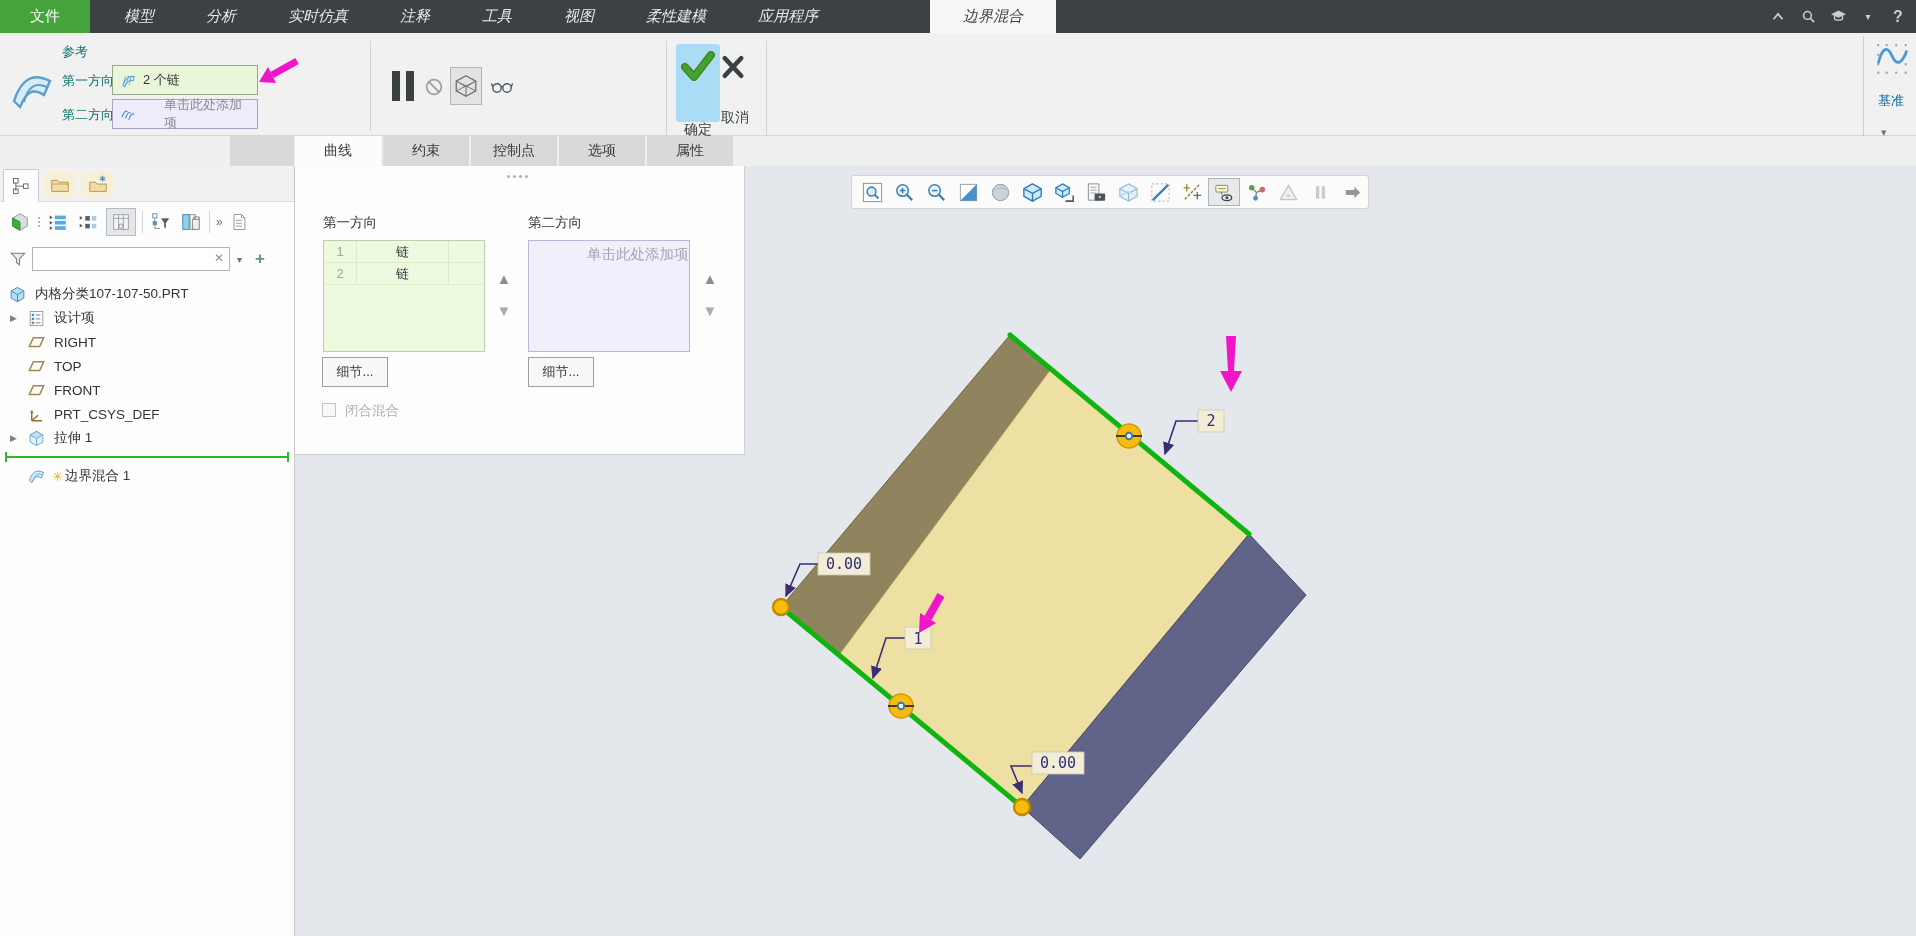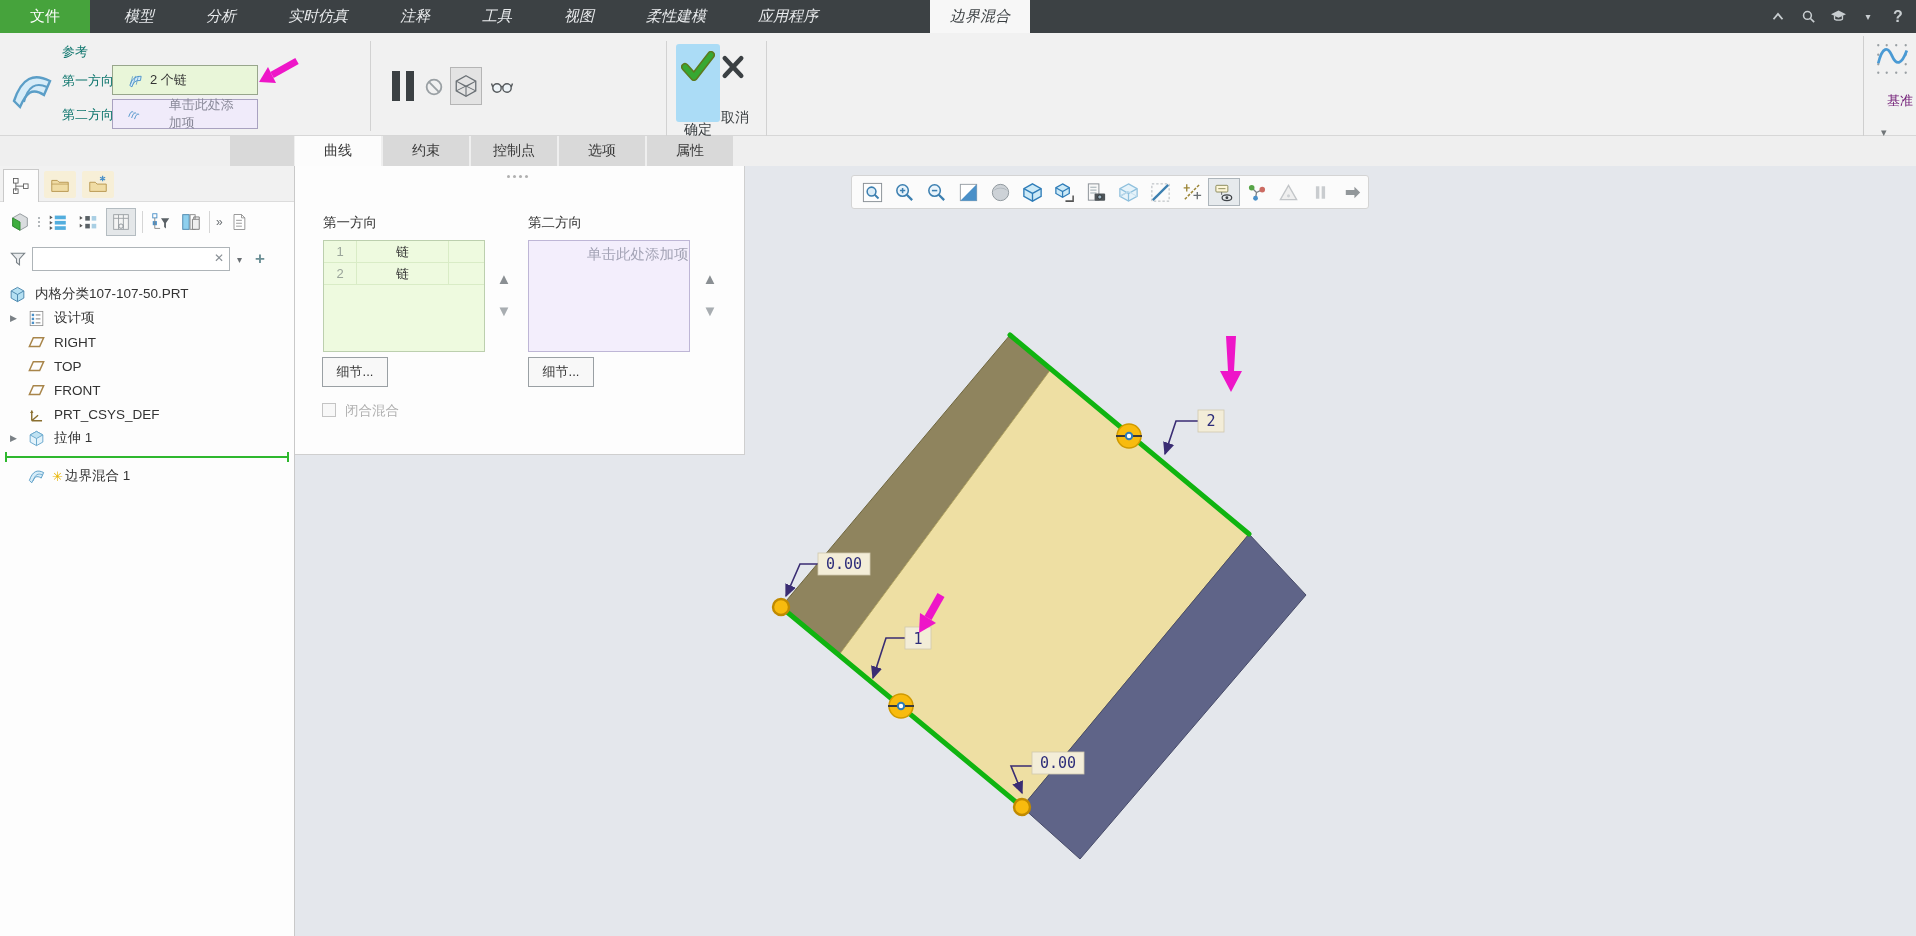--- a/index.html
+++ b/index.html
@@ -5,44 +5,44 @@
   * { margin:0; padding:0; box-sizing:border-box; }
   html,body { width:1916px; height:936px; overflow:hidden; font-family:"Liberation Sans",sans-serif; }
   #app { position:relative; width:1916px; height:936px; background:#e4e7ec; }
   .abs { position:absolute; }
 
   
   .titlebar { position:absolute; left:0; top:0; width:1916px; height:33px; background:#3c4144; display:flex; align-items:stretch; }
   .file-tab { width:90px; background:#46a33c; color:#fff; font-size:15px; display:flex; align-items:center; justify-content:center; }
   .menu-tabs { display:flex; margin-left:8px; }
   .menu-tab { color:#e8eaec; font-size:15px; padding:0 26px; display:flex; align-items:center; cursor:default;font-style:italic; }
-  .active-doc-tab { position:absolute; left:930px; top:0; width:100px; height:33px; background:#f7f7f7; color:#3a3f42; font-style:italic; font-size:15px; display:flex; align-items:center; justify-content:center; }
+  .active-doc-tab { position:absolute; left:930px; top:0; width:126px; height:33px; background:#f7f7f7; color:#3a3f42; font-style:italic; font-size:15px; display:flex; align-items:center; justify-content:center; }
   .tb-icons { position:absolute; right:8px; top:0; height:33px; display:flex; align-items:center; gap:10px; }
   .tb-ic { width:20px; height:20px; display:flex; align-items:center; justify-content:center; color:#c9ced1; font-size:14px; }
 
   
   .ribbon { position:absolute; left:0; top:33px; width:1916px; height:103px; background:#f1f1f1; border-bottom:1px solid #d7d7d7; }
   .rlabel { position:absolute; font-size:13px; color:#0f766e; }
-  .rfield { position:absolute; width:146px; height:30px; border:1px solid #98a68c; display:flex; align-items:center; gap:6px; padding:0 14px; font-size:13px; color:#333; }
+  .rfield { position:absolute; width:146px; height:30px; border:1px solid #98a68c; display:flex; align-items:center; gap:6px; padding:0 7px; font-size:13px; color:#333; }
   .rfield.green { background:#e9f6d9; }
   .rfield.purple { background:#f0ebfa; border-color:#a9a2c0; }
   .rfield .ph { color:#8a8a99; margin-left:22px; }
   .vsep { position:absolute; width:1px; background:#d2d2d2; }
   .okbtn { position:absolute; left:676px; top:11px; width:44px; height:78px; background:#abdcf6; border-radius:3px; }
   .oklabel,.cancellabel { position:absolute; top:77px; width:44px; text-align:center; font-size:14px; color:#3a3f42; }
   .cancelx { position:absolute; left:719px; top:20px; width:30px; height:34px; }
   .rbtn { position:absolute; display:flex; align-items:center; justify-content:center; }
   .rbtn.pressed { background:#e3e3e3; border:1px solid #b5b5b5; }
   .pausebig { display:flex; gap:6px; }
   .pausebig i { display:block; width:8px; height:30px; background:#3b4043; }
   .infobox { position:absolute; left:1508px; top:42px; width:338px; height:112px; background:#e3e3e3; padding:9px 12px; font-size:13.5px; color:#3f3f3f; line-height:1.45; }
   .infolink { position:absolute; left:12px; bottom:10px; color:#1a66cc; text-decoration:underline; font-size:13.5px; cursor:pointer; }
   .datum-group { position:absolute; left:1863px; top:36px; width:53px; height:124px; }
   .datum-group .dsep { position:absolute; left:0; top:0; width:1px; height:124px; background:#cfcfcf; }
-  .datum-label { position:absolute; left:6px; top:56px; width:44px; text-align:right; font-size:13px; color:#701a75; }
+  .datum-label { position:absolute; left:6px; top:56px; width:44px; text-align:center; font-size:13px; color:#0369a1; }
   .datum-caret { position:absolute; left:18px; top:90px; color:#707578; font-size:11px; }
 
   
   .tabstrip { position:absolute; left:0; top:136px; width:1916px; height:30px; background:#efefef; }
   .preseg { position:absolute; left:230px; top:0; width:64px; height:30px; background:#d9d9d9; }
   .dtabs { position:absolute; left:295px; top:0; height:30px; display:flex; }
   .dtab { min-width:86px; padding:0 18px; background:#d9d9d9; color:#3a3a3a; font-size:14px; display:flex; align-items:center; justify-content:center; margin-right:2px; cursor:default; }
   .dtab.active { background:#fcfcfc; }
 
   

